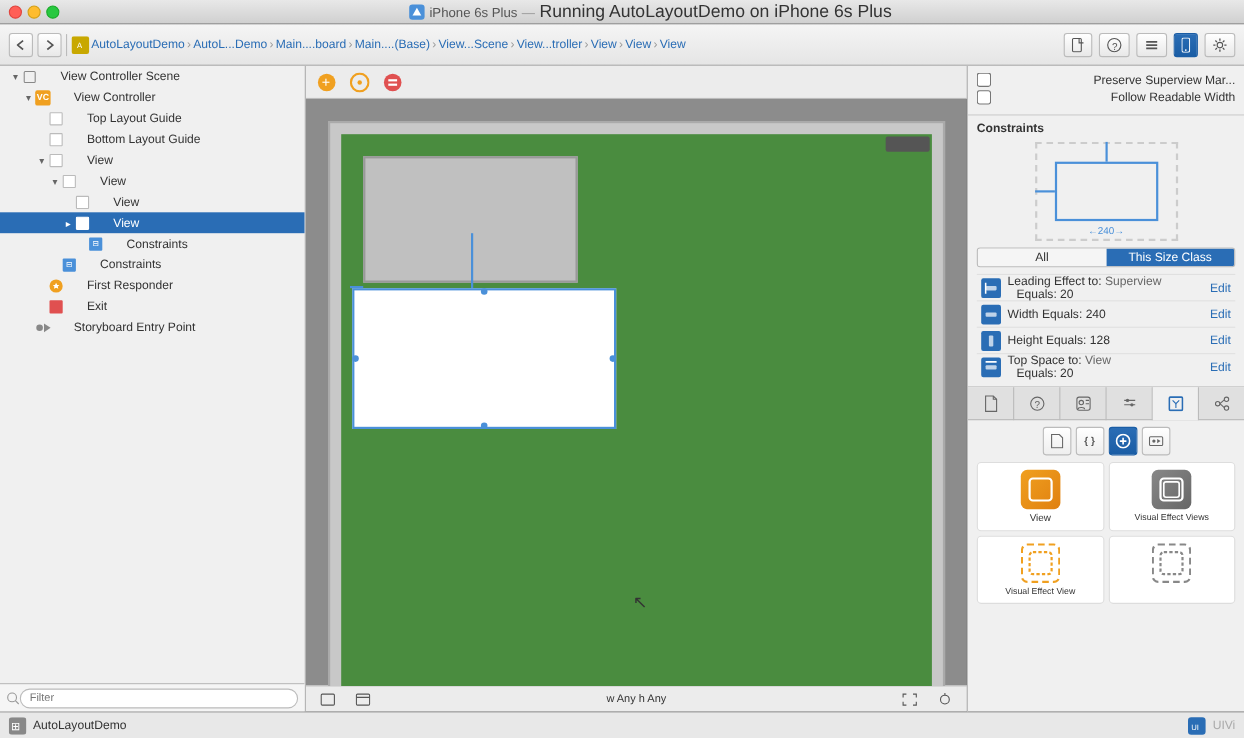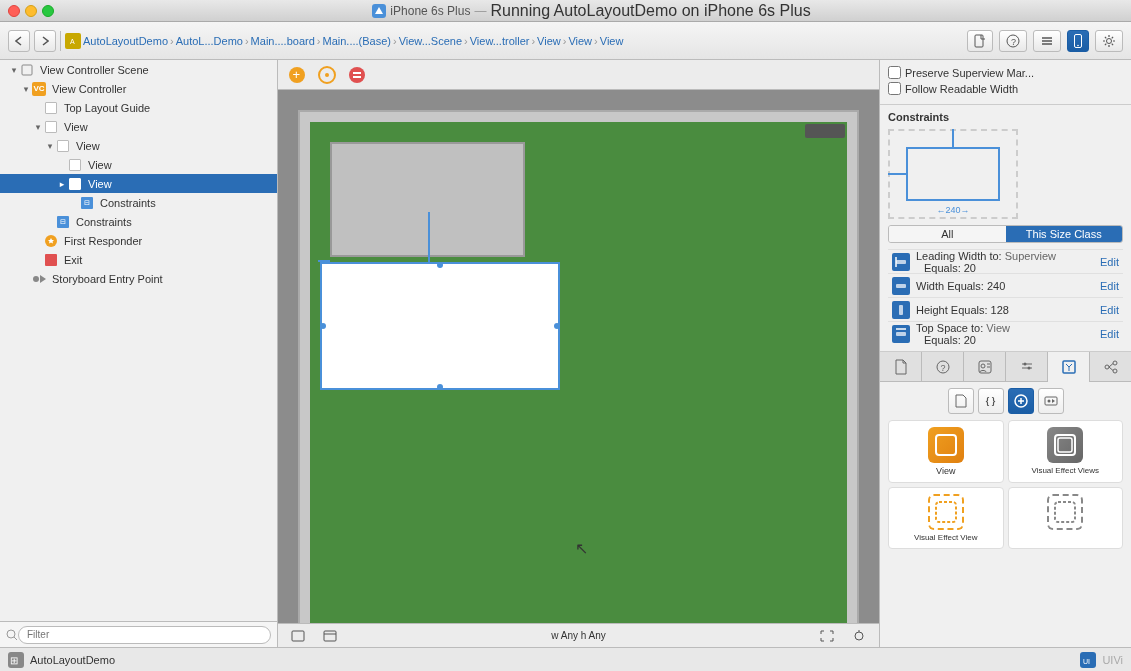--- a/index.html
+++ b/index.html
@@ -27,21 +27,21 @@
     .scene-tree { width: 278px; background: #f0f0f0; border-right: 1px solid #bbb; display: flex; flex-direction: column; flex-shrink: 0; overflow: hidden; }
     .scene-tree-content { flex: 1; overflow-y: auto; }
     .tree-item { height: 19px; display: flex; align-items: center; padding-left: 4px; cursor: pointer; white-space: nowrap; font-size: 11px; }
     .tree-item.selected { background: #2a6db5; color: white; }
     .tree-item.selected .tree-icon { color: white; }
     .tree-indent { display: inline-block; }
     .tree-arrow { width: 12px; display: inline-flex; align-items: center; justify-content: center; color: #666; font-size: 9px; cursor: pointer; }
     .tree-arrow.expanded::before { content: '▾'; }
     .tree-arrow.collapsed::before { content: '▸'; }
     .tree-arrow.leaf { visibility: hidden; }
-    .tree-icon { width: 14px; height: 14px; margin-right: 6px; display: inline-flex; align-items: center; justify-content: center; font-size: 10px; text-align: center; }
+    .tree-icon { width: 14px; height: 14px; margin-right: 21px; display: inline-flex; align-items: center; justify-content: center; font-size: 10px; text-align: center; }
     .icon-scene { color: #888; }
     .icon-vc { background: #f0a020; border-radius: 2px; color: white; font-size: 8px; font-weight: bold; width: 14px; height: 14px; display: inline-flex; align-items: center; justify-content: center; }
     .icon-view { background: white; border: 1px solid #bbb; border-radius: 1px; width: 12px; height: 12px; }
     .icon-constraints { background: #4a90d9; border-radius: 1px; color: white; font-size: 7px; width: 12px; height: 12px; display: inline-flex; align-items: center; justify-content: center; }
     .icon-exit { background: #e05050; border-radius: 1px; width: 12px; height: 12px; }
     .filter-bar { height: 26px; border-top: 1px solid #bbb; display: flex; align-items: center; padding: 0 6px; background: #f5f5f5; }
     .filter-input { flex: 1; height: 18px; border: 1px solid #bbb; border-radius: 9px; padding: 0 8px; font-size: 10px; background: white; }
 
     
     .canvas-area { flex: 1; background: #8c8c8c; display: flex; flex-direction: column; overflow: hidden; position: relative; }
@@ -56,33 +56,33 @@
     .top-right-indicator { position: absolute; top: 2px; right: 2px; width: 40px; height: 14px; background: #555; border-radius: 2px; }
 
     
     .canvas-bottom { height: 24px; background: #ececec; border-top: 1px solid #bbb; display: flex; align-items: center; padding: 0 8px; gap: 8px; flex-shrink: 0; }
     .bottom-btn { height: 16px; padding: 0 5px; font-size: 10px; cursor: pointer; display: flex; align-items: center; gap: 2px; }
     .size-class-label { font-size: 10px; color: #333; }
 
     
     .right-panel { width: 252px; background: #f0f0f0; border-left: 1px solid #bbb; display: flex; flex-direction: column; flex-shrink: 0; overflow: hidden; }
     .right-panel-top { padding: 6px 8px; border-bottom: 1px solid #ccc; }
-    .checkbox-row { display: flex; align-items: center; gap: 4px; font-size: 11px; margin-bottom: 3px; }
+    .checkbox-row { display: flex; align-items: center; gap: 4px; font-size: 11px; margin-bottom: 3px; justify-content: space-between; }
     .checkbox-row input { margin: 0; }
 
     
     .inspector-tabs { height: 30px; background: #e0e0e0; border-bottom: 1px solid #bbb; display: flex; align-items: center; justify-content: space-around; }
     .insp-tab { flex: 1; height: 30px; display: flex; align-items: center; justify-content: center; cursor: pointer; font-size: 14px; color: #666; border-right: 1px solid #bbb; }
     .insp-tab:last-child { border-right: none; }
     .insp-tab.active { background: #f0f0f0; color: #333; }
 
     
     .constraints-section { padding: 6px 8px; border-bottom: 1px solid #ccc; }
     .constraints-title { font-size: 11px; font-weight: bold; color: #333; margin-bottom: 6px; }
-    .constraints-visual { display: flex; justify-content: flex-start; margin-bottom: 6px; }
+    .constraints-visual { display: flex; justify-content: center; margin-bottom: 6px; }
 
     
     .size-toggle { display: flex; margin-bottom: 6px; border: 1px solid #bbb; border-radius: 3px; overflow: hidden; font-size: 11px; }
     .size-toggle-btn { flex: 1; padding: 2px 4px; text-align: center; cursor: pointer; background: #f5f5f5; }
     .size-toggle-btn.active { background: #2a6db5; color: white; }
 
     
     .constraint-row { display: flex; align-items: center; height: 24px; border-top: 1px solid #e0e0e0; padding: 0 4px; }
     .constraint-icon { width: 18px; height: 18px; background: #2a6db5; border-radius: 2px; display: flex; align-items: center; justify-content: center; margin-right: 6px; flex-shrink: 0; }
     .constraint-icon svg { fill: white; }
@@ -225,20 +225,28 @@
 
       <div class="tree-item">
         <span class="tree-indent" style="width:28px;"></span>
         <span class="tree-arrow leaf"></span>
         <span class="tree-icon">
           <div class="icon-view"></div>
         </span>
         <span>Top Layout Guide</span>
       </div>
 
+      <div class="tree-item">
+        <span class="tree-indent" style="width:28px;"></span>
+        <span class="tree-arrow leaf"></span>
+        <span class="tree-icon">
+          <div class="icon-view"></div>
+        </span>
+        <span>Bottom Layout Guide</span>
+      </div>
 
       <div class="tree-item">
         <span class="tree-indent" style="width:28px;"></span>
         <span class="tree-arrow expanded"></span>
         <span class="tree-icon">
           <div class="icon-view"></div>
         </span>
         <span>View</span>
       </div>
 
@@ -438,21 +446,21 @@
       </div>
 
       <div class="constraint-row">
         <div class="constraint-icon">
           <svg width="12" height="12" viewBox="0 0 12 12">
               <rect x="1" y="4" width="10" height="4" rx="1" fill="white" opacity="0.7"></rect>
               <line x1="1" y1="1" x2="1" y2="11" stroke="white" stroke-width="1.5"></line>
             </svg>
         </div>
         <span class="constraint-text">
-          <span>Leading Width to:</span>
+          <span>Leading Effect to:</span>
           <span style="color:#666;">Superview</span>
           <br><span style="padding-left:8px;">Equals: 20</span>
         </span>
         <span class="constraint-edit">Edit</span>
       </div>
 
       <div class="constraint-row">
         <div class="constraint-icon">
           <svg width="12" height="12" viewBox="0 0 12 12">
               <rect x="1" y="4" width="10" height="4" rx="1" fill="white" opacity="0.7"></rect>

